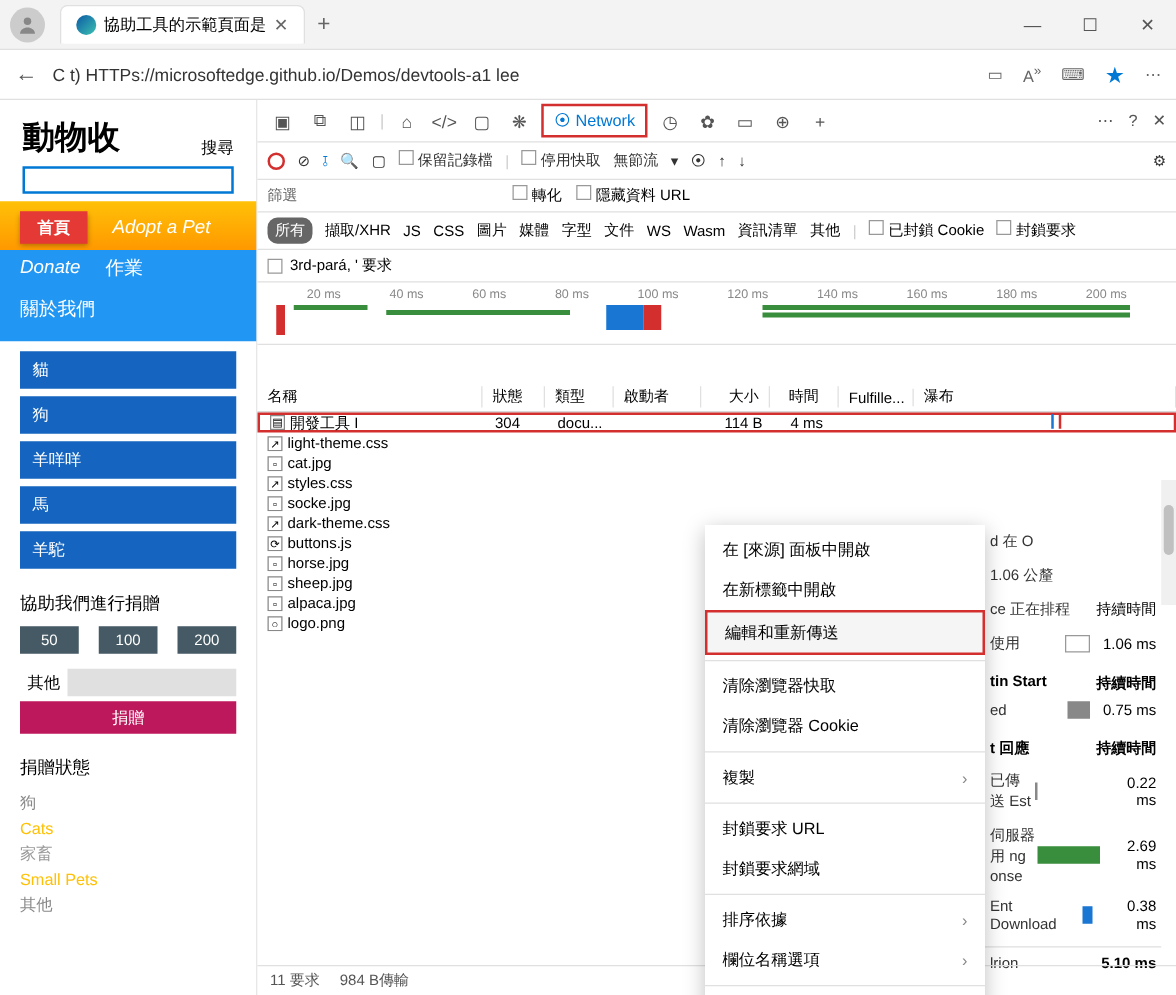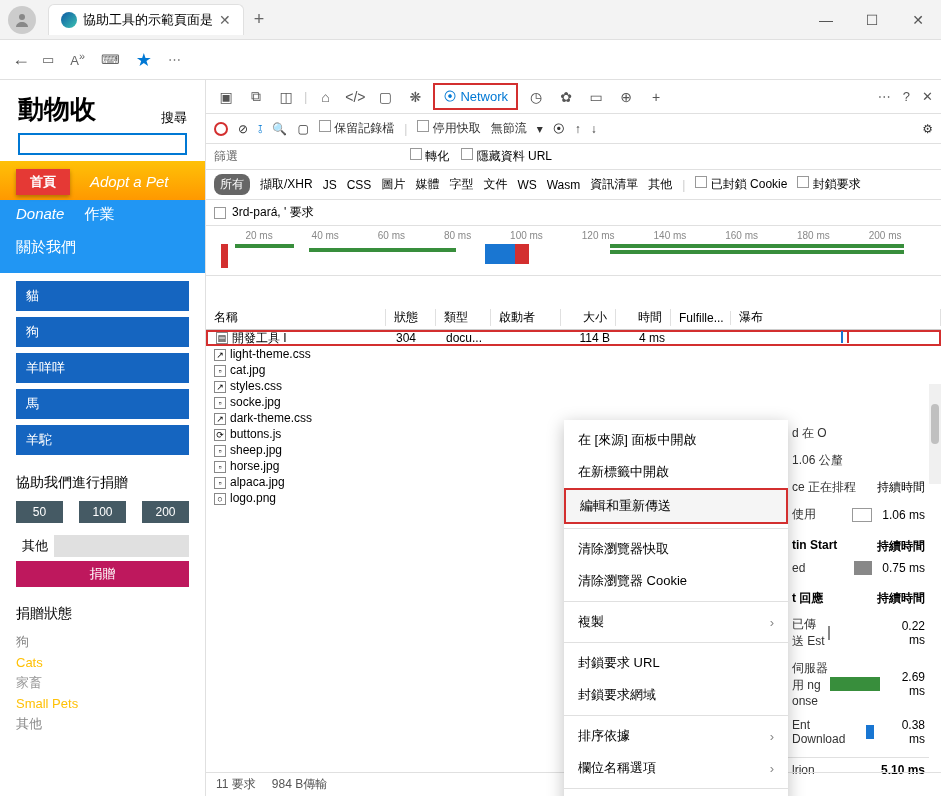--- a/index.html
+++ b/index.html
@@ -64,21 +64,21 @@
 .timeline-ticks { display: flex; justify-content: space-around; font-size: 10px; color: #888; padding: 0 20px; }
 .timeline-bars { position: absolute; top: 18px; left: 0; right: 0; height: 28px; }
 .tl-bar { position: absolute; top: 0; height: 24px; }
 .table-header { display: flex; border-bottom: 1px solid #ccc; font-size: 12px; height: 24px; align-items: center; }
 .table-header > div { padding: 0 8px; border-right: 1px solid #e0e0e0; }
 .col-name { width: 180px; }
 .col-status { width: 50px; }
 .col-type { width: 55px; }
 .col-initiator { width: 70px; }
 .col-size { width: 55px; text-align: right; }
-.col-time { width: 55px; text-align: right; }
+.col-time { width: 55px; text-align: center; }
 .col-fulfill { width: 60px; }
 .col-waterfall { flex: 1; }
 .table-body { font-size: 12px; }
 .table-row { display: flex; height: 16px; align-items: center; }
 .table-row > div { padding: 0 8px; overflow: hidden; white-space: nowrap; }
 .row-highlight { border: 2px solid #d32f2f; }
 .file-icon { display: inline-block; width: 12px; height: 12px; border: 1px solid #888; margin-right: 4px; vertical-align: middle; font-size: 9px; text-align: center; line-height: 10px; }
 .context-menu { position: absolute; top: 340px; left: 358px; width: 224px; background: #fff; box-shadow: 0 4px 16px rgba(0,0,0,0.25); z-index: 100; font-size: 13px; padding: 4px 0; }
 .ctx-item { padding: 7px 14px; display: flex; justify-content: space-between; align-items: center; }
 .ctx-highlight { border: 2px solid #d32f2f; background: #f5f5f5; }
@@ -113,20 +113,21 @@
   <div class="new-tab">+</div>
   <div class="window-controls">
     <span>—</span>
     <span>☐</span>
     <span>✕</span>
   </div>
 </div>
 
 <div class="addrbar">
   <span class="back-arrow">←</span>
+  <span class="url">C t) HTTPs://microsoftedge.github.io/Demos/devtools-a1 lee</span>
   <div class="addr-icons">
     <span>▭</span>
     <span>A<sup>»</sup></span>
     <span>⌨</span>
     <span class="star-icon">★</span>
     <span>⋯</span>
   </div>
 </div>
 
 <div class="content">
@@ -310,24 +311,24 @@
       <div class="table-row">
           <div class="col-name"><span class="file-icon">▫</span><span>socke.jpg</span></div>
         </div>
       <div class="table-row">
           <div class="col-name"><span class="file-icon">↗</span><span>dark-theme.css</span></div>
         </div>
       <div class="table-row">
           <div class="col-name"><span class="file-icon">⟳</span><span>buttons.js</span></div>
         </div>
       <div class="table-row">
+          <div class="col-name"><span class="file-icon">▫</span><span>horse.jpg</span></div>
+        </div>
+      <div class="table-row">
           <div class="col-name"><span class="file-icon">▫</span><span>sheep.jpg</span></div>
-        </div>
-      <div class="table-row">
-          <div class="col-name"><span class="file-icon">▫</span><span>horse.jpg</span></div>
         </div>
       <div class="table-row">
           <div class="col-name"><span class="file-icon">▫</span><span>alpaca.jpg</span></div>
         </div>
       <div class="table-row">
           <div class="col-name"><span class="file-icon">○</span><span>logo.png</span></div>
         </div>
     </div>
 
     <div class="context-menu">

